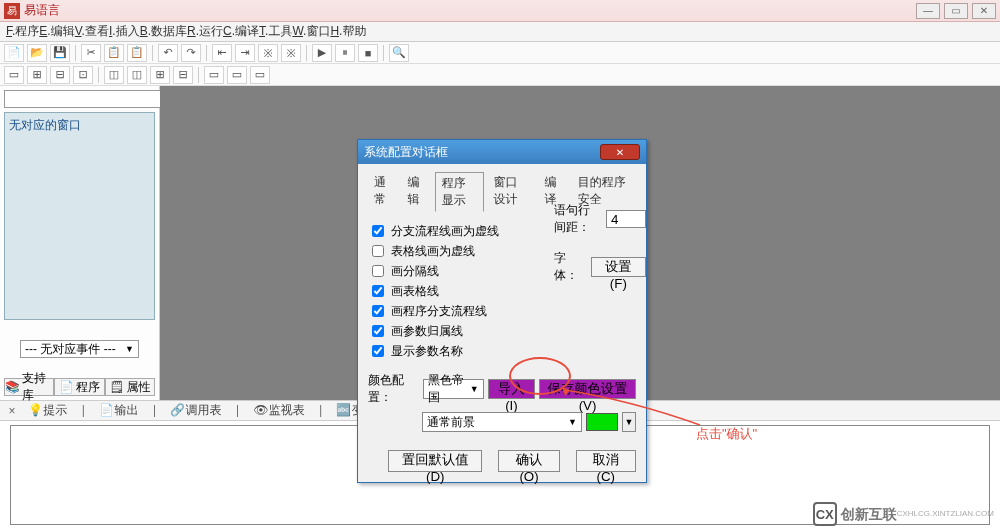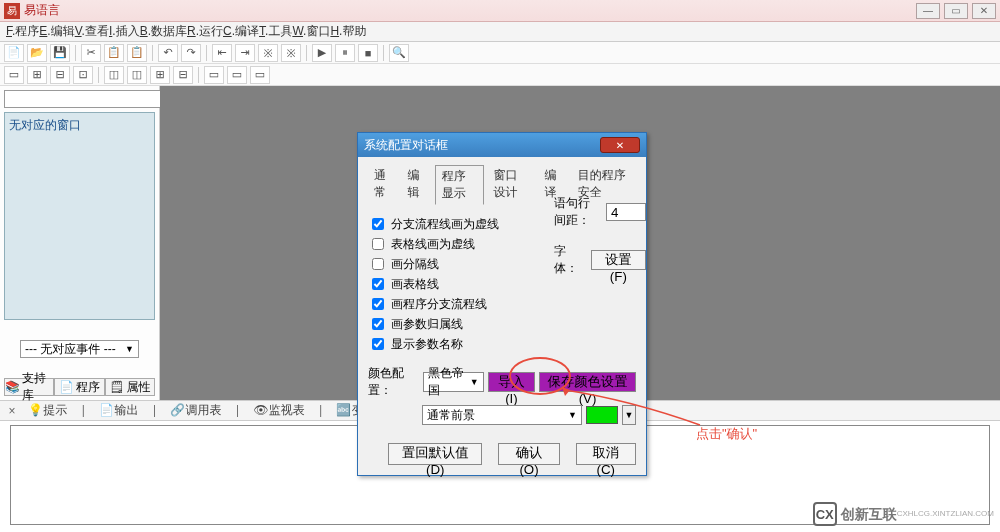--- a/index.html
+++ b/index.html
@@ -28,21 +28,21 @@
   .sidebar .dd input{flex:1;height:18px;border:1px solid #999;}
   .sidebar .dd .arrow{width:16px;height:18px;border:1px solid #999;border-left:none;background:#eee;display:flex;align-items:center;justify-content:center;font-size:9px;}
   .sidebar .tree{flex:1;margin:0 4px;background:#d9e7ed;border:1px solid #8faeb9;padding:4px;color:#1a4f8a;}
   .sidebar .evt{margin:20px;height:18px;border:1px solid #999;display:flex;align-items:center;padding:0 4px;background:#fff;}
   .sidebar .evt .arrow{margin-left:auto;font-size:9px;}
   .sidebar .row3{display:flex;margin:0 4px 4px 4px;gap:0;}
   .sidebar .libbtn{flex:1;height:18px;border:1px solid #aaa;background:#f4f4f4;display:flex;align-items:center;justify-content:center;gap:2px;}
   .canvas{flex:1;background:#808080;position:relative;}
 
   
-  .dlg{position:absolute;left:357px;top:132px;width:290px;background:#f0f0f0;border:1px solid #2b6fb5;box-shadow:2px 2px 4px rgba(0,0,0,0.3);}
+  .dlg{position:absolute;left:357px;top:139px;width:290px;background:#f0f0f0;border:1px solid #2b6fb5;box-shadow:2px 2px 4px rgba(0,0,0,0.3);}
   .dlg-title{height:24px;background:linear-gradient(#4f9fe0,#3a7fc0);color:#fff;display:flex;align-items:center;padding:0 6px;font-size:12px;}
   .dlg-title .close{margin-left:auto;width:40px;height:16px;background:#c0392b;border-radius:3px;border:1px solid #7a1f14;display:flex;align-items:center;justify-content:center;color:#fff;font-size:10px;}
   .dlg-body{padding:8px 10px 10px 10px;font-size:12px;}
   .tabs{display:flex;gap:4px;margin-bottom:10px;}
   .tab{padding:2px 6px;color:#333;}
   .tab.active{border:1px solid #999;border-bottom:1px solid #f0f0f0;background:#f0f0f0;}
   .chkrow{display:flex;align-items:center;gap:4px;margin:2px 0;}
   .chkrow input{width:12px;height:12px;}
   .rightcol{position:absolute;left:196px;top:38px;font-size:12px;}
   .rightcol .fld{display:flex;align-items:center;gap:6px;margin-bottom:14px;}

